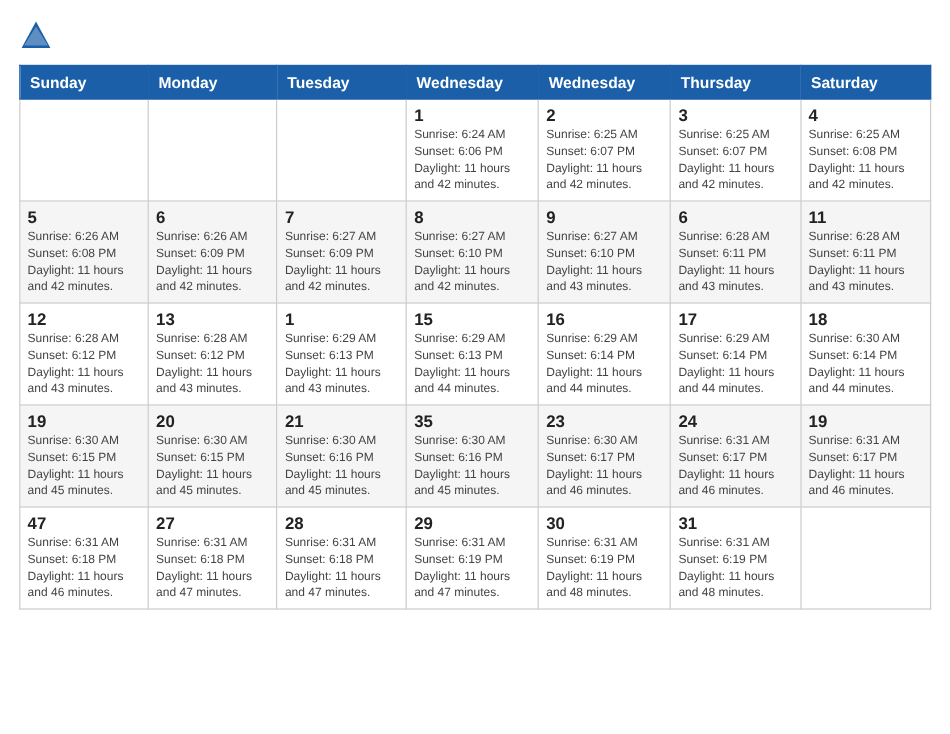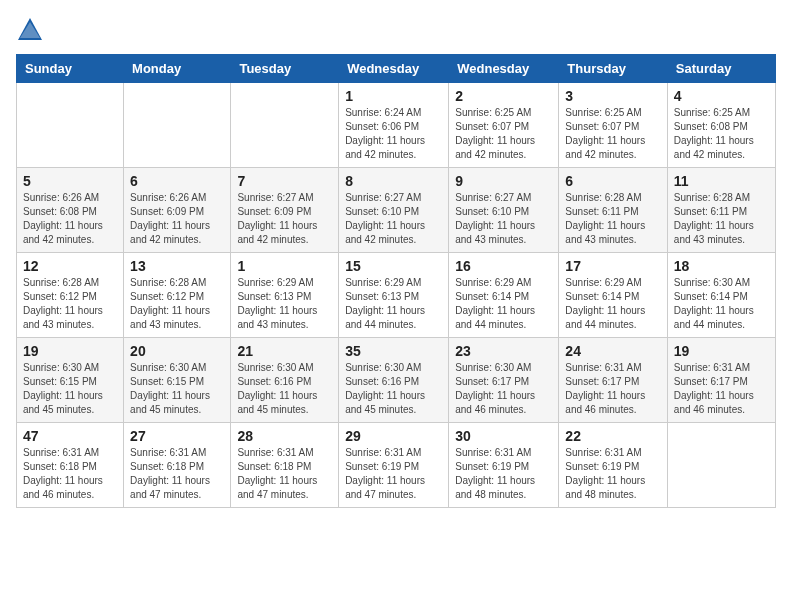--- a/index.html
+++ b/index.html
@@ -162,17 +162,17 @@
         <td><span class="day-num">23</span><span class="day-info">Sunrise: 6:30 AM<br>Sunset: 6:17 PM<br>Daylight: 11 hours and 46 minutes.</span></td>
         <td><span class="day-num">24</span><span class="day-info">Sunrise: 6:31 AM<br>Sunset: 6:17 PM<br>Daylight: 11 hours and 46 minutes.</span></td>
         <td><span class="day-num">19</span><span class="day-info">Sunrise: 6:31 AM<br>Sunset: 6:17 PM<br>Daylight: 11 hours and 46 minutes.</span></td>
       </tr>
       <tr>
         <td><span class="day-num">47</span><span class="day-info">Sunrise: 6:31 AM<br>Sunset: 6:18 PM<br>Daylight: 11 hours and 46 minutes.</span></td>
         <td><span class="day-num">27</span><span class="day-info">Sunrise: 6:31 AM<br>Sunset: 6:18 PM<br>Daylight: 11 hours and 47 minutes.</span></td>
         <td><span class="day-num">28</span><span class="day-info">Sunrise: 6:31 AM<br>Sunset: 6:18 PM<br>Daylight: 11 hours and 47 minutes.</span></td>
         <td><span class="day-num">29</span><span class="day-info">Sunrise: 6:31 AM<br>Sunset: 6:19 PM<br>Daylight: 11 hours and 47 minutes.</span></td>
         <td><span class="day-num">30</span><span class="day-info">Sunrise: 6:31 AM<br>Sunset: 6:19 PM<br>Daylight: 11 hours and 48 minutes.</span></td>
-        <td><span class="day-num">22</span><span class="day-info">Sunrise: 6:31 AM<br>Sunset: 6:19 PM<br>Daylight: 11 hours and 48 minutes.</span></td>
+        <td><span class="day-num">31</span><span class="day-info">Sunrise: 6:31 AM<br>Sunset: 6:19 PM<br>Daylight: 11 hours and 48 minutes.</span></td>
         <td class="empty-cell"></td>
       </tr>
     </tbody>
 </table>
 
 </body></html>

